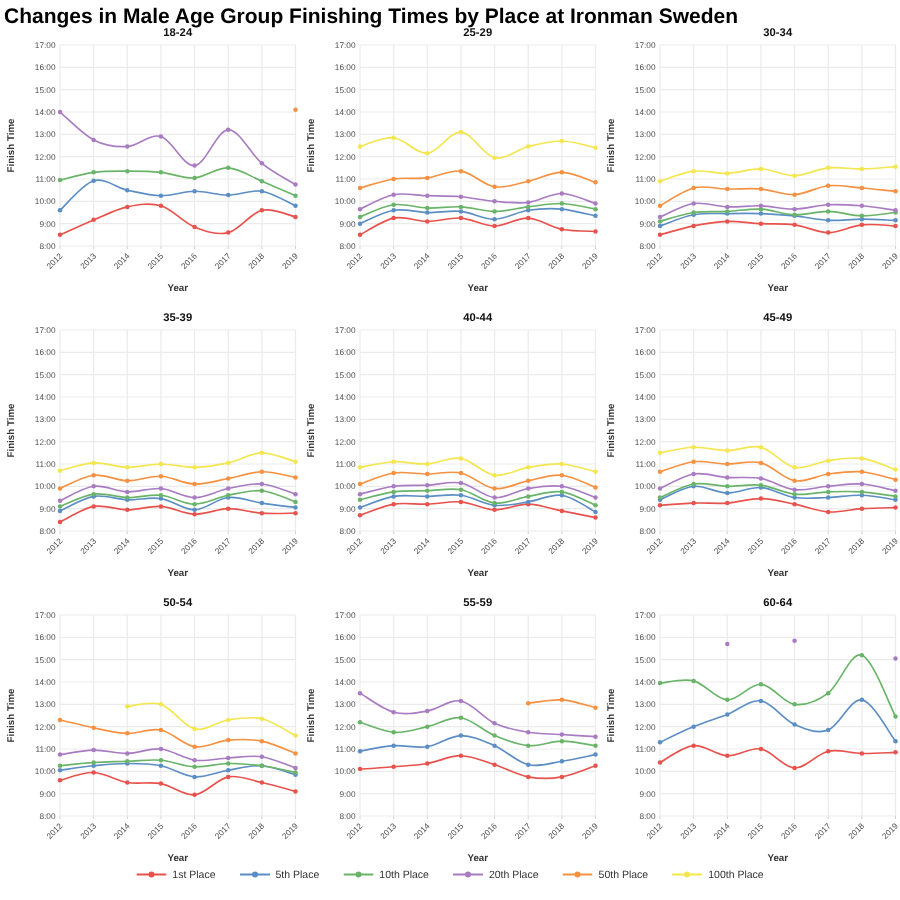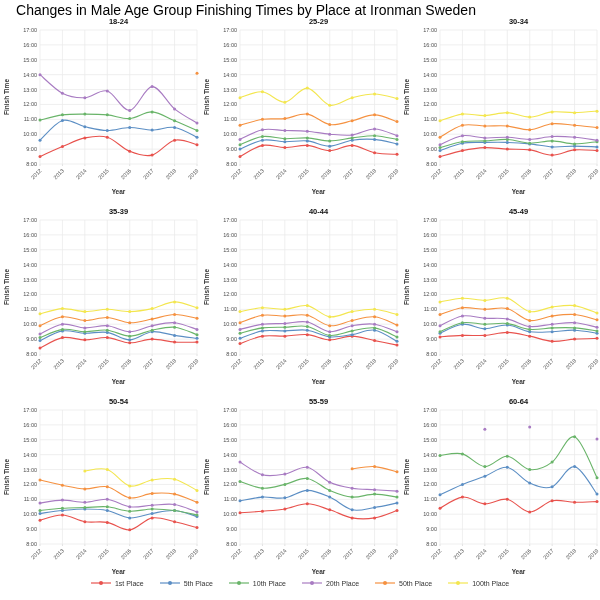--- a/index.html
+++ b/index.html
@@ -1,19 +1,19 @@
 <!DOCTYPE html>
 <html><head>
 <meta charset="utf-8">
 <style>
   html,body{margin:0;padding:0;background:#ffffff;}
   body{width:600px;height:600px;overflow:hidden;position:relative;
        font-family:"Liberation Sans", sans-serif;}
-  .page-title{position:absolute;top:2px;left:0;width:492px;text-align:center;
-       font-size:14px;font-weight:normal;color:#000;}
+  .page-title{position:absolute;top:2px;left:0;width:492px;text-align:right;
+       font-size:14px;font-weight:bold;color:#000;}
   .chart-grid{position:absolute;top:14px;left:0;display:grid;
        grid-template-columns:repeat(3,200px);grid-template-rows:repeat(3,190px);}
   .subplot-cell{width:200px;height:190px;}
   .legend-row{position:absolute;top:579px;left:0;width:600px;display:flex;
        justify-content:center;align-items:center;gap:16px;}
   .legend-item{display:flex;align-items:center;gap:4px;}
   .legend-label{font-size:7px;color:#333;}
   svg text{font-family:"Liberation Sans", sans-serif;}
 </style>
 </head>

